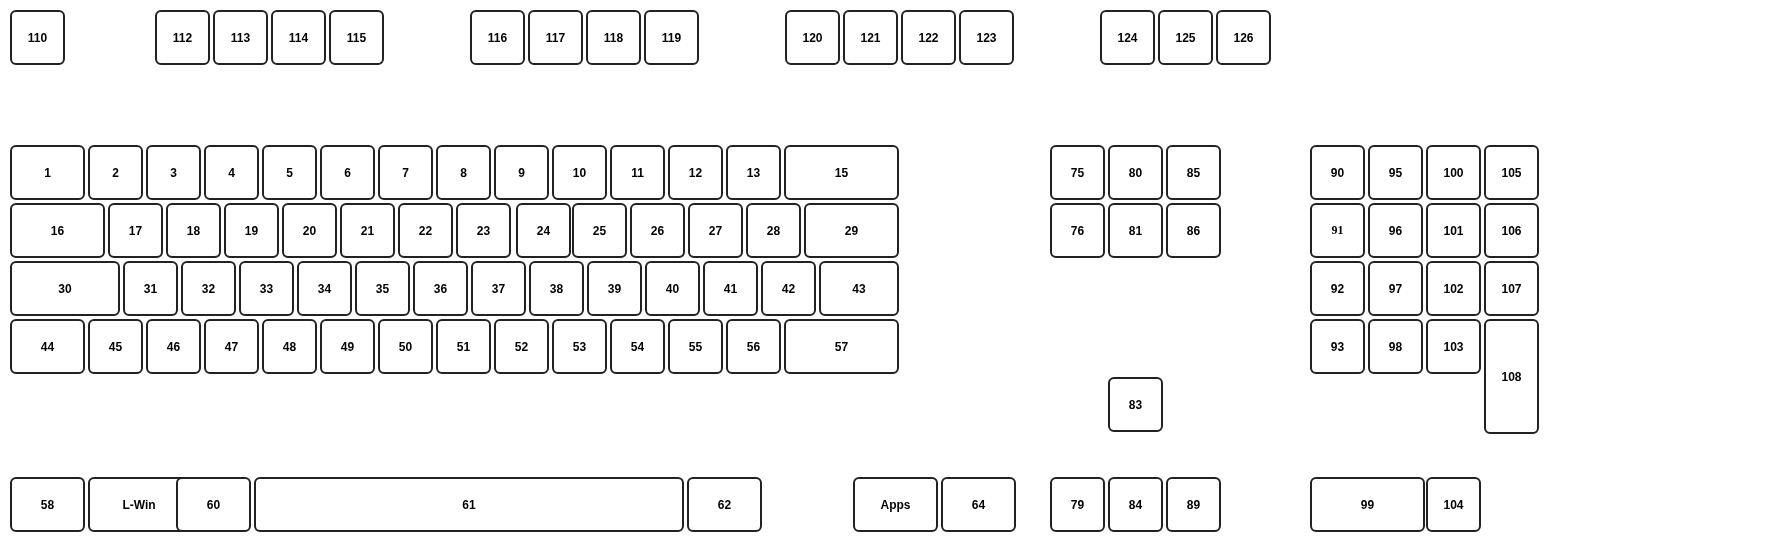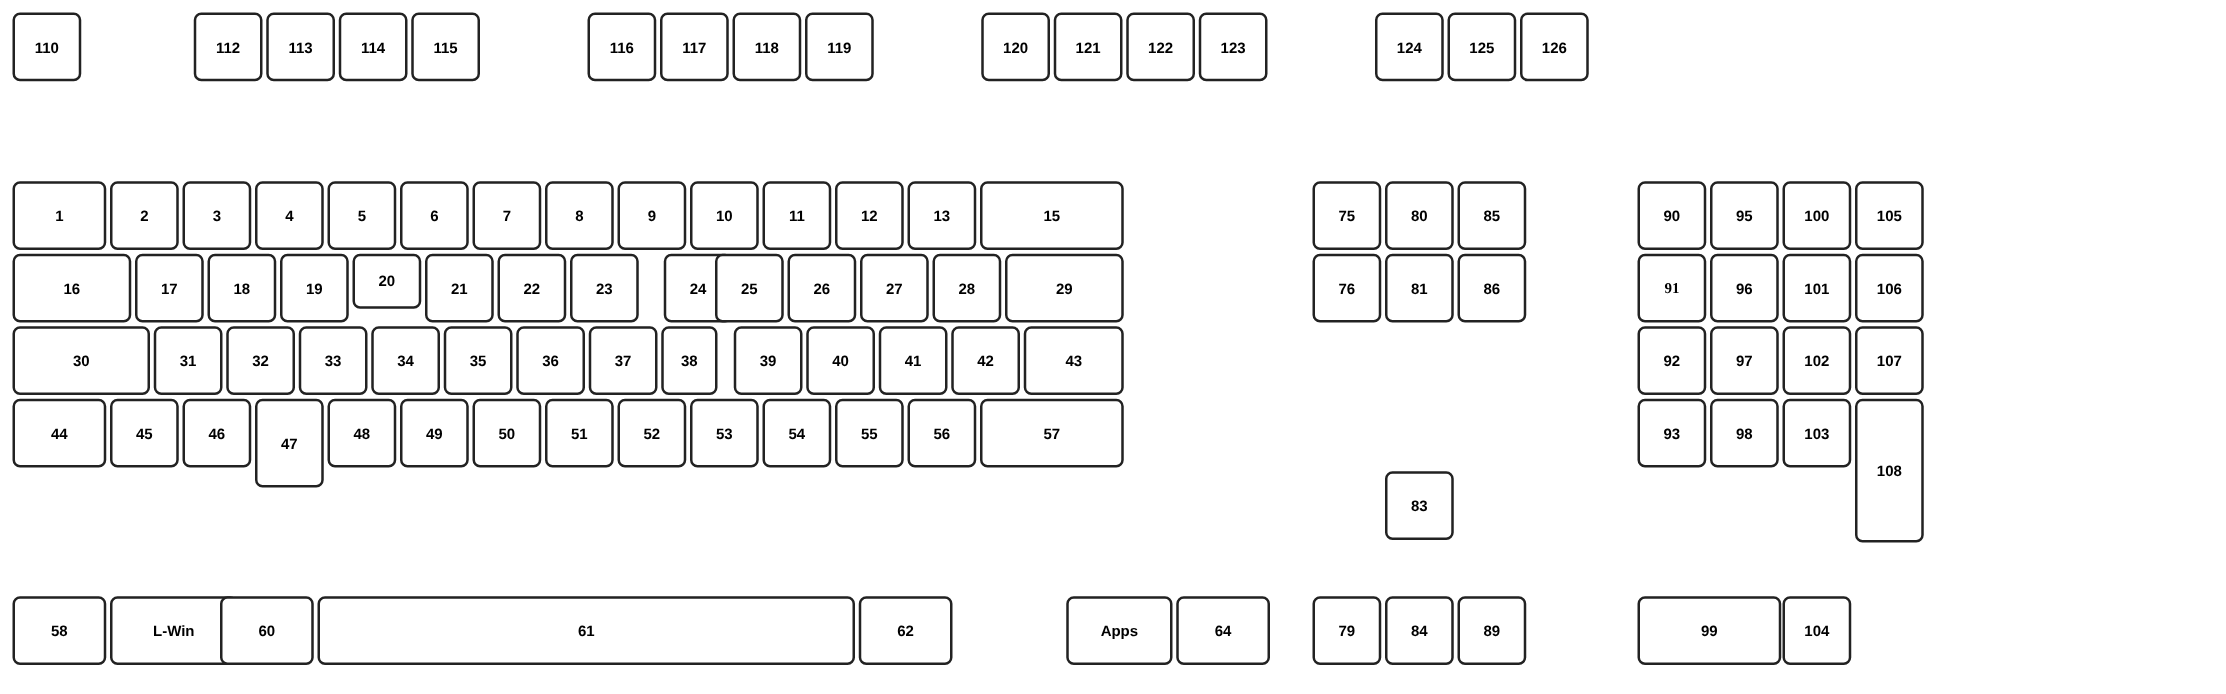--- a/index.html
+++ b/index.html
@@ -65,48 +65,48 @@
     <div class="key" style="left: 494px; top: 145px; width: 55px; height: 55px;">9</div>
     <div class="key" style="left: 552px; top: 145px; width: 55px; height: 55px;">10</div>
     <div class="key" style="left: 610px; top: 145px; width: 55px; height: 55px;">11</div>
     <div class="key" style="left: 668px; top: 145px; width: 55px; height: 55px;">12</div>
     <div class="key" style="left: 726px; top: 145px; width: 55px; height: 55px;">13</div>
     <div class="key" style="left: 784px; top: 145px; width: 115px; height: 55px;">15</div>
     <div class="key" style="left: 10px; top: 203px; width: 95px; height: 55px;">16</div>
     <div class="key" style="left: 108px; top: 203px; width: 55px; height: 55px;">17</div>
     <div class="key" style="left: 166px; top: 203px; width: 55px; height: 55px;">18</div>
     <div class="key" style="left: 224px; top: 203px; width: 55px; height: 55px;">19</div>
-    <div class="key" style="left: 282px; top: 203px; width: 55px; height: 44px;">20</div>
+    <div class="key" style="left: 282px; top: 203px; width: 55px; height: 55px;">20</div>
     <div class="key" style="left: 340px; top: 203px; width: 55px; height: 55px;">21</div>
     <div class="key" style="left: 398px; top: 203px; width: 55px; height: 55px;">22</div>
     <div class="key" style="left: 456px; top: 203px; width: 55px; height: 55px;">23</div>
-    <div class="key" style="left: 531px; top: 203px; width: 55px; height: 55px;">24</div>
+    <div class="key" style="left: 516px; top: 203px; width: 55px; height: 55px;">24</div>
     <div class="key" style="left: 572px; top: 203px; width: 55px; height: 55px;">25</div>
     <div class="key" style="left: 630px; top: 203px; width: 55px; height: 55px;">26</div>
     <div class="key" style="left: 688px; top: 203px; width: 55px; height: 55px;">27</div>
     <div class="key" style="left: 746px; top: 203px; width: 55px; height: 55px;">28</div>
     <div class="key" style="left: 804px; top: 203px; width: 95px; height: 55px;">29</div>
     <div class="key" style="left: 10px; top: 261px; width: 110px; height: 55px;">30</div>
     <div class="key" style="left: 123px; top: 261px; width: 55px; height: 55px;">31</div>
     <div class="key" style="left: 181px; top: 261px; width: 55px; height: 55px;">32</div>
     <div class="key" style="left: 239px; top: 261px; width: 55px; height: 55px;">33</div>
     <div class="key" style="left: 297px; top: 261px; width: 55px; height: 55px;">34</div>
     <div class="key" style="left: 355px; top: 261px; width: 55px; height: 55px;">35</div>
     <div class="key" style="left: 413px; top: 261px; width: 55px; height: 55px;">36</div>
     <div class="key" style="left: 471px; top: 261px; width: 55px; height: 55px;">37</div>
-    <div class="key" style="left: 529px; top: 261px; width: 45px; height: 55px;">38</div>
+    <div class="key" style="left: 529px; top: 261px; width: 55px; height: 55px;">38</div>
     <div class="key" style="left: 587px; top: 261px; width: 55px; height: 55px;">39</div>
     <div class="key" style="left: 645px; top: 261px; width: 55px; height: 55px;">40</div>
     <div class="key" style="left: 703px; top: 261px; width: 55px; height: 55px;">41</div>
     <div class="key" style="left: 761px; top: 261px; width: 55px; height: 55px;">42</div>
     <div class="key" style="left: 819px; top: 261px; width: 80px; height: 55px;">43</div>
     <div class="key" style="left: 10px; top: 319px; width: 75px; height: 55px;">44</div>
     <div class="key" style="left: 88px; top: 319px; width: 55px; height: 55px;">45</div>
     <div class="key" style="left: 146px; top: 319px; width: 55px; height: 55px;">46</div>
-    <div class="key" style="left: 204px; top: 319px; width: 55px; height: 71px;">47</div>
+    <div class="key" style="left: 204px; top: 319px; width: 55px; height: 55px;">47</div>
     <div class="key" style="left: 262px; top: 319px; width: 55px; height: 55px;">48</div>
     <div class="key" style="left: 320px; top: 319px; width: 55px; height: 55px;">49</div>
     <div class="key" style="left: 378px; top: 319px; width: 55px; height: 55px;">50</div>
     <div class="key" style="left: 436px; top: 319px; width: 55px; height: 55px;">51</div>
     <div class="key" style="left: 494px; top: 319px; width: 55px; height: 55px;">52</div>
     <div class="key" style="left: 552px; top: 319px; width: 55px; height: 55px;">53</div>
     <div class="key" style="left: 610px; top: 319px; width: 55px; height: 55px;">54</div>
     <div class="key" style="left: 668px; top: 319px; width: 55px; height: 55px;">55</div>
     <div class="key" style="left: 726px; top: 319px; width: 55px; height: 55px;">56</div>
     <div class="key" style="left: 784px; top: 319px; width: 115px; height: 55px;">57</div>

